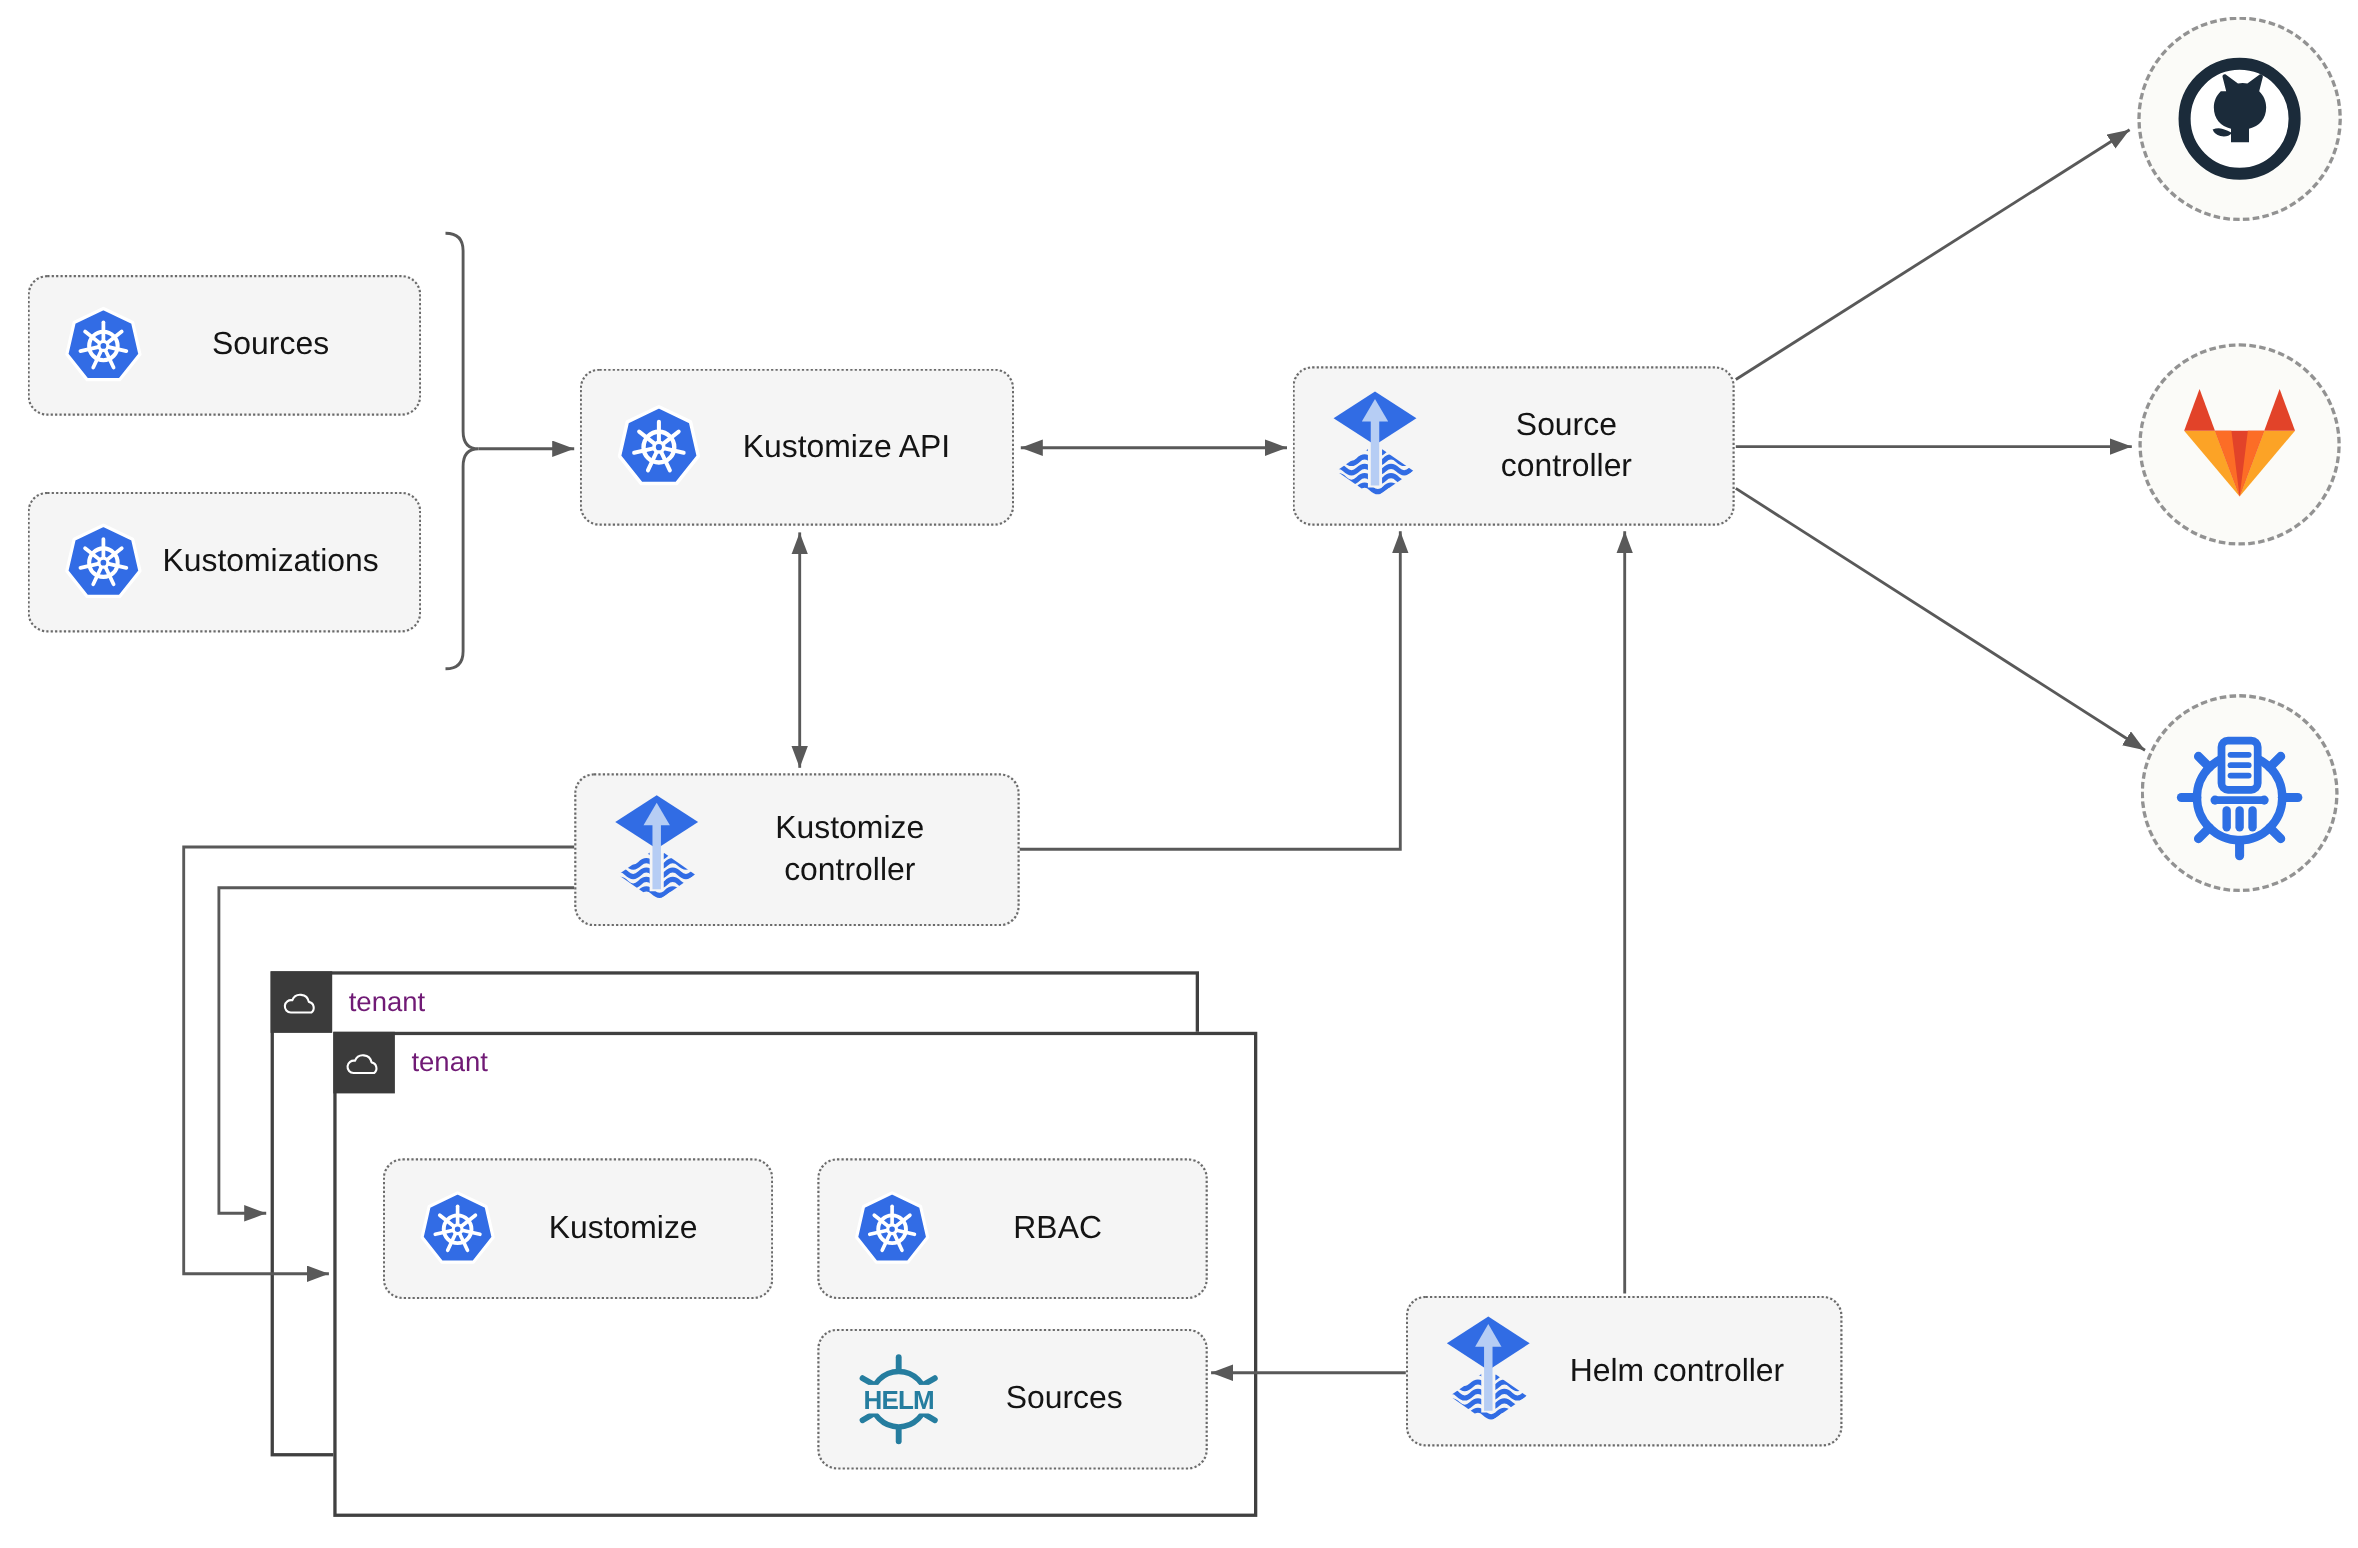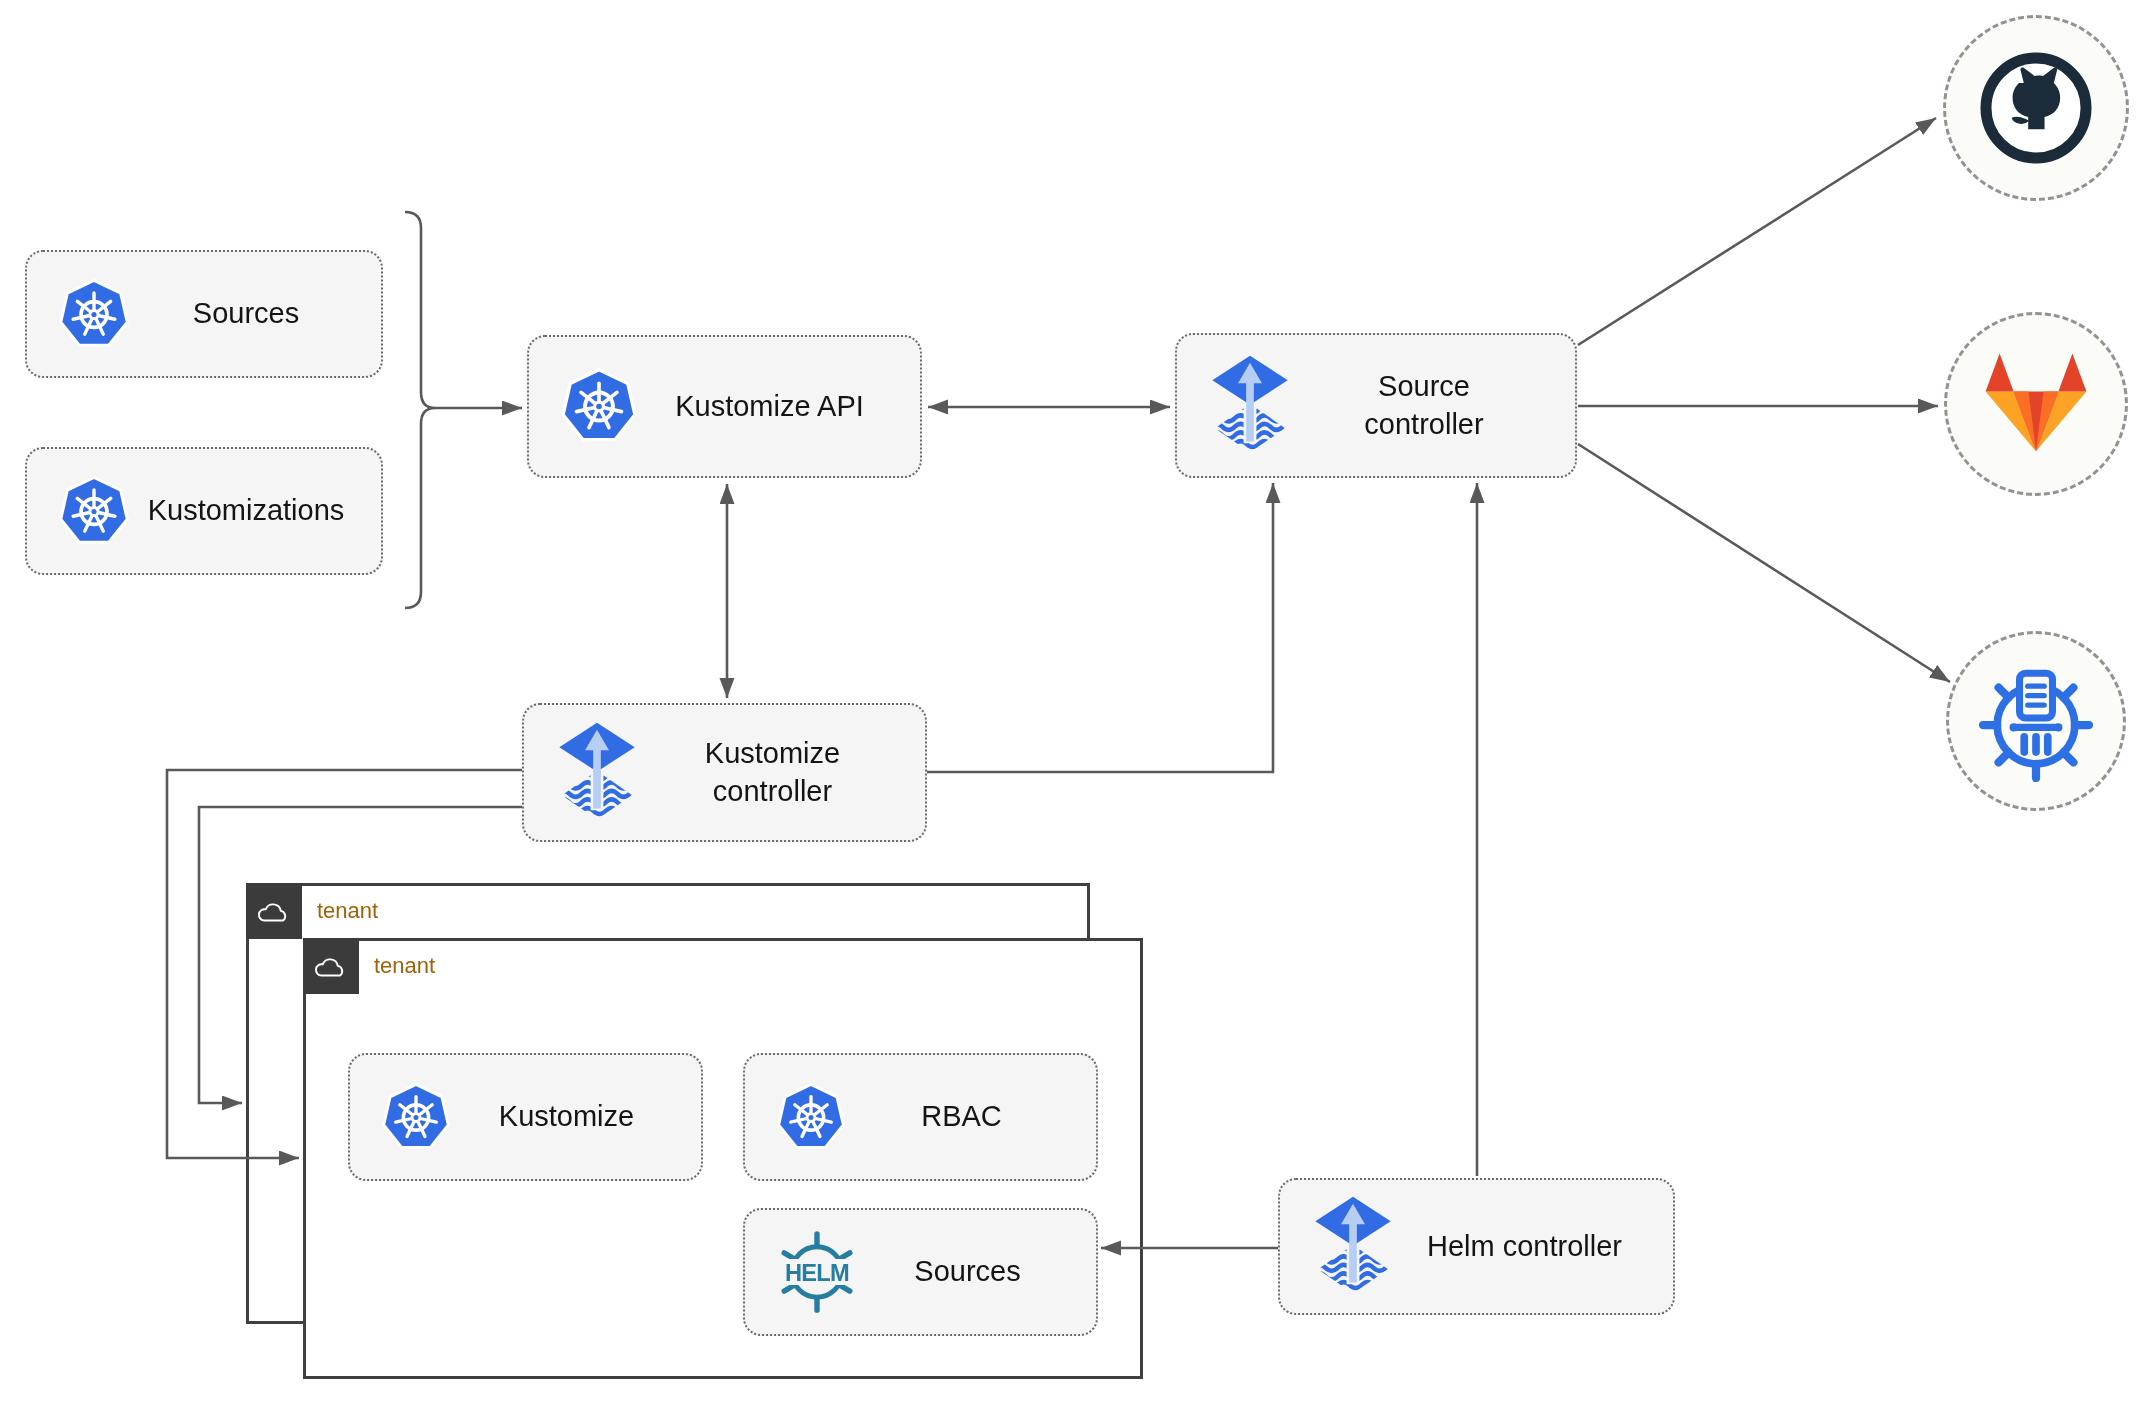--- a/index.html
+++ b/index.html
@@ -14,21 +14,21 @@
   .node .nlabel{flex:1;text-align:center;font-size:29px;color:#141414;
         line-height:1.28;padding:0 28px 0 8px;}
   .node .nlabel .wrap2{display:inline-block;max-width:205px;}
 
   
   .tenant{position:absolute;box-sizing:border-box;background:#ffffff;
         border:3px solid #404040;}
   .tenant-header{position:absolute;top:-3px;left:-3px;width:56px;height:56px;
         background:#3b3b3b;display:flex;align-items:center;justify-content:center;}
   .tenant-label{position:absolute;top:-3px;left:68px;height:56px;line-height:56px;
-        font-size:22px;color:#a16207;}
+        font-size:25px;color:#701a75;}
 
   
   .endpoint{position:absolute;box-sizing:border-box;border-radius:50%;
         border:3px dashed #929292;background:#fbfbf8;
         display:flex;align-items:center;justify-content:center;z-index:2;}
 
   #connector-layer{position:absolute;left:0;top:0;z-index:6;pointer-events:none;}
   #symbol-defs{position:absolute;width:0;height:0;}
 </style>
 </head>

